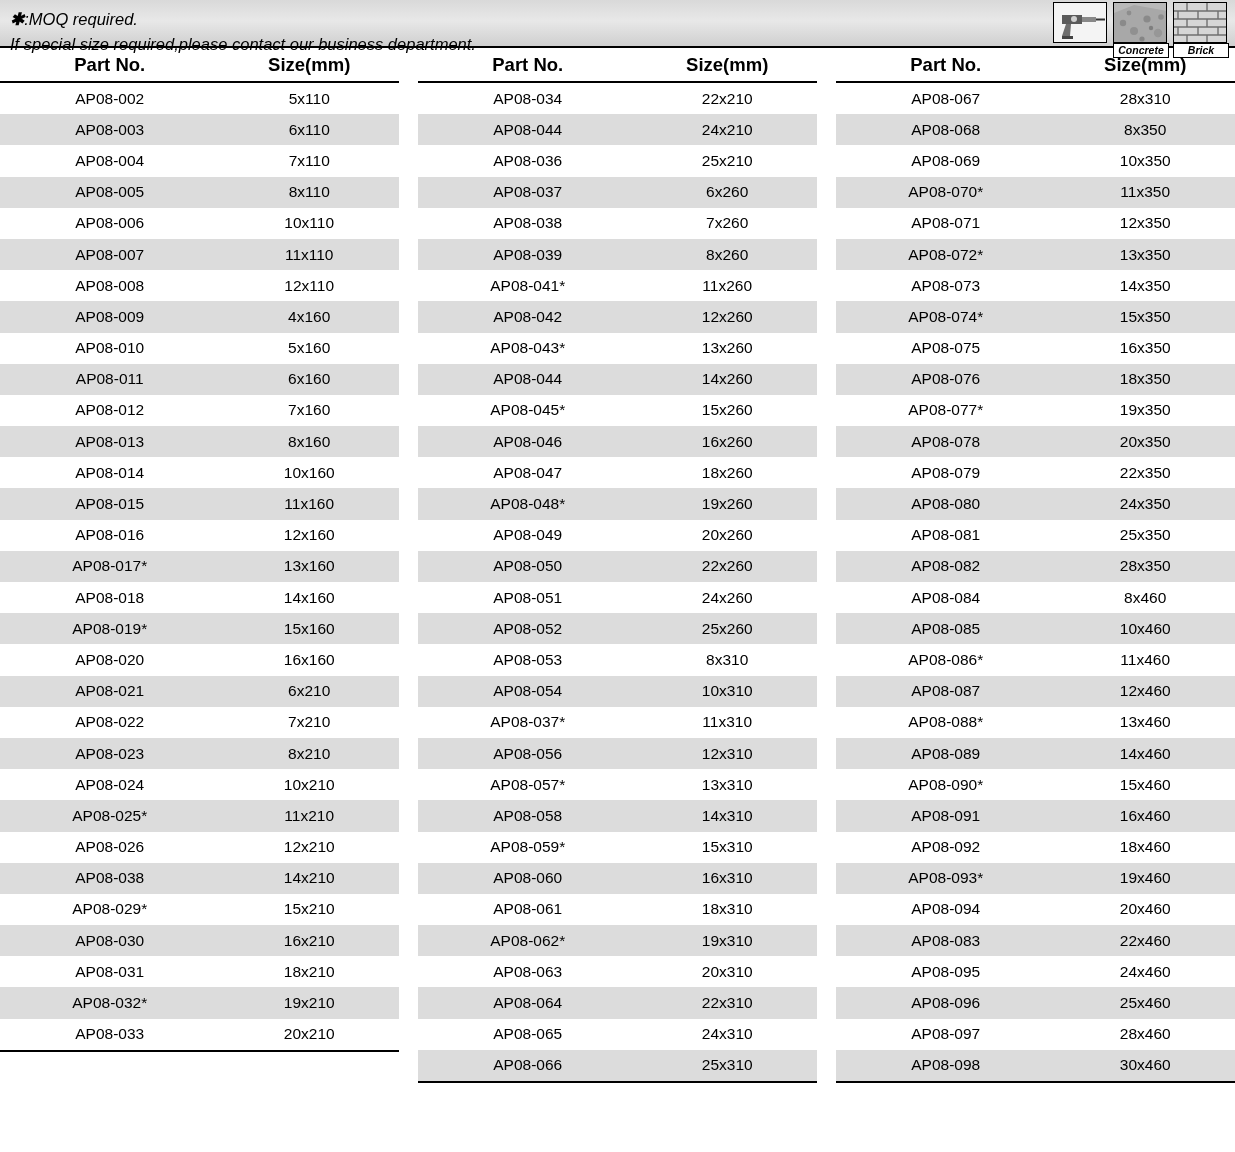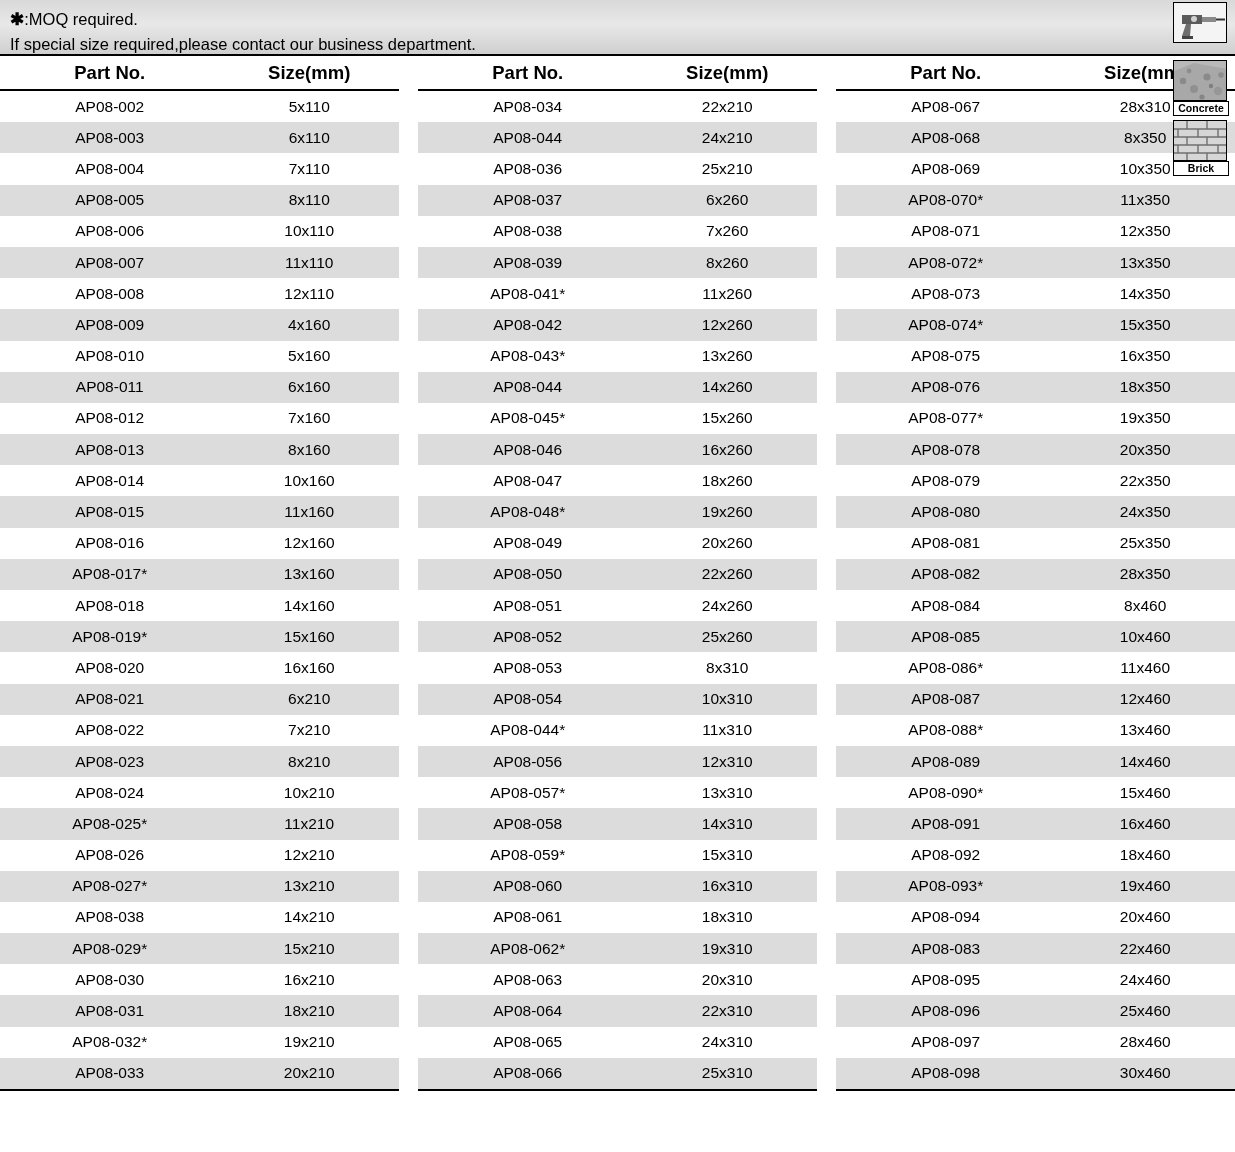--- a/index.html
+++ b/index.html
@@ -12,24 +12,25 @@
     height: 1152px;
     font-family: "Liberation Sans", sans-serif;
     color: #000;
     overflow: hidden;
     position: relative;
   }
 
   
   .note-bar {
     position: relative;
-    height: 56px;
+    height: 48px;
     background: linear-gradient(to bottom, #d9d9d9 0%, #e8e8e8 45%, #cfcfcf 100%);
     border-bottom: 2px solid #000;
     box-sizing: border-box;
+    font-style: italic;
   }
   .note-lines {
     padding: 7px 0 0 10px;
     font-size: 16.5px;
     line-height: 25px;
   }
   .note-line1 { white-space: nowrap; }
   .note-line2 { white-space: nowrap; }
   .star {
     font-size: 17px;
@@ -38,21 +39,20 @@
   }
 
   
   .icon-set {
     position: absolute;
     top: 2px;
     right: 6px;
     display: flex;
     align-items: flex-start;
     gap: 4px;
-    flex-direction: column;
   }
   .icon-box {
     width: 56px;
     text-align: center;
   }
   .icon-frame {
     width: 54px;
     height: 41px;
     border: 1.5px solid #000;
     background: #f2f2f2;
@@ -297,24 +297,20 @@
           </tr>
         <tr>
             <td>AP08-025*</td>
             <td>11x210</td>
           </tr>
         <tr>
             <td>AP08-026</td>
             <td>12x210</td>
           </tr>
         <tr>
-            <td>AP08-027*</td>
-            <td>13x210</td>
-          </tr>
-        <tr>
             <td>AP08-038</td>
             <td>14x210</td>
           </tr>
         <tr>
             <td>AP08-029*</td>
             <td>15x210</td>
           </tr>
         <tr>
             <td>AP08-030</td>
             <td>16x210</td>
@@ -419,21 +415,21 @@
           </tr>
         <tr>
             <td>AP08-053</td>
             <td>8x310</td>
           </tr>
         <tr>
             <td>AP08-054</td>
             <td>10x310</td>
           </tr>
         <tr>
-            <td>AP08-044*</td>
+            <td>AP08-037*</td>
             <td>11x310</td>
           </tr>
         <tr>
             <td>AP08-056</td>
             <td>12x310</td>
           </tr>
         <tr>
             <td>AP08-057*</td>
             <td>13x310</td>
           </tr>

